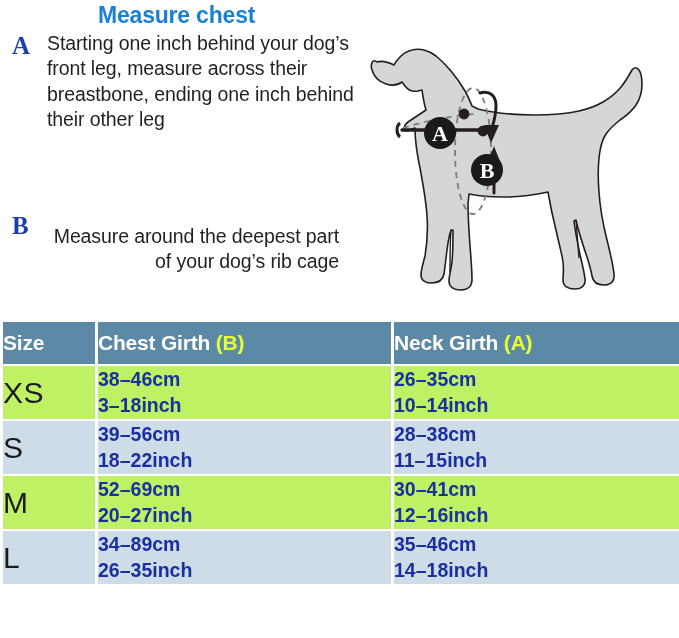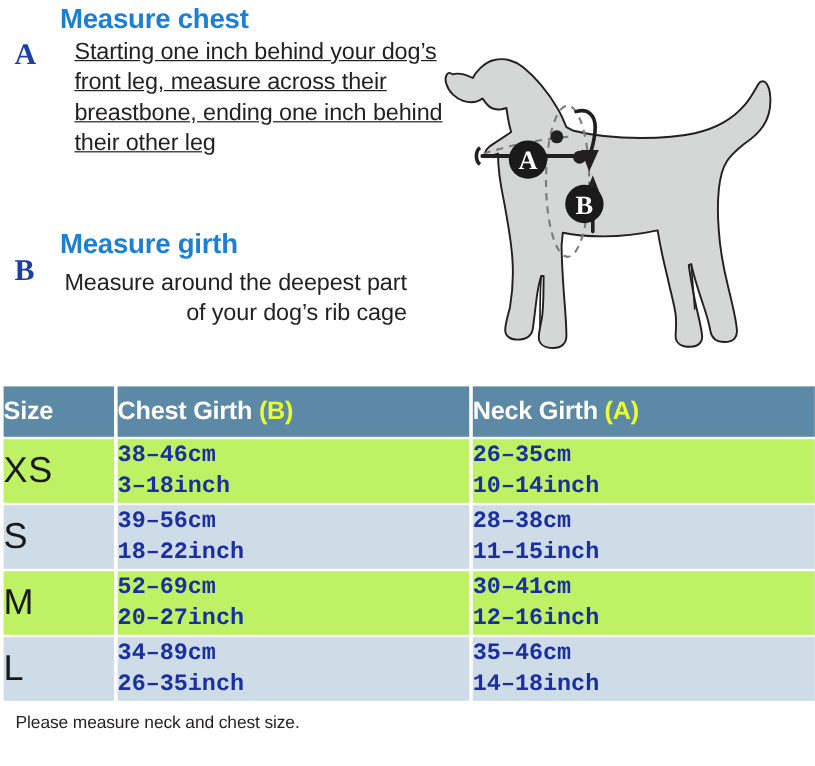--- a/index.html
+++ b/index.html
@@ -23,41 +23,42 @@
     width: 370px;
     height: 318px;
   }
 
   .section-heading {
     color: #1b7fd4;
     font-size: 23px;
     font-weight: bold;
     letter-spacing: -0.2px;
     white-space: nowrap;
+    margin-left: 48px;
   }
 
   .marker-letter {
     position: absolute;
     color: #1a3fa8;
     font-family: "Liberation Serif", serif;
     font-weight: bold;
     font-size: 25px;
     line-height: 1;
   }
 
   .body-text {
     color: #231f20;
     font-size: 19.5px;
     line-height: 1.30;
     letter-spacing: -0.1px;
   }
 
   #chest-heading   { position: absolute; left: 50px;  top: 2px;   }
   #chest-marker    { left: 12px; top: 33px; }
-  #chest-body      { position: absolute; left: 62px;  top: 31px; width: 322px; text-decoration: underline; }
+  #chest-body      { position: absolute; left: 47px;  top: 31px; width: 322px; }
 
   #girth-heading   { position: absolute; left: 50px;  top: 190px; }
   #girth-marker    { left: 12px; top: 213px; }
   #girth-body      { position: absolute; left: 49px;  top: 224px; width: 290px; text-align: right; }
 
   
   #dog-illustration {
     position: absolute;
     left: 370px;
     top: 18px;
@@ -96,21 +97,21 @@
   .col-neck  { width: 287px; }
 
   .size-cell {
     font-size: 30px;
     color: #1a1a1a;
     font-family: "Liberation Sans", sans-serif;
     font-weight: normal;
     letter-spacing: 0.5px;
   }
   .meas-cell {
-    font-family: Liberation Mono, monospace;
+    font-family: Liberation Sans, sans-serif;
     font-weight: bold;
     color: #1a2fa0;
     font-size: 19.5px;
     line-height: 1.30;
   }
   tr.row-odd  td { background: #bef264; height: 53px; }
   tr.row-even td { background: #cedce8; height: 53px; }
 
   
   #footer-note {
@@ -125,21 +126,20 @@
 </style>
 </head>
 <body>
 
 <div id="instructions-panel">
 
   <div id="chest-heading" class="section-heading">Measure chest</div>
   <div id="chest-marker" class="marker-letter">A</div>
   <div id="chest-body" class="body-text">Starting one inch behind your dog’s front leg, measure across their breastbone, ending one inch behind their other leg</div>
 
-  <div id="girth-heading" class="section-heading">Measure girth</div>
   <div id="girth-marker" class="marker-letter">B</div>
   <div id="girth-body" class="body-text">Measure around the deepest part of your dog’s rib cage</div>
 </div>
 
 <div id="dog-illustration">
   <svg viewBox="0 0 309 300" width="309" height="300" xmlns="http://www.w3.org/2000/svg">
 
     <g>
       <path d="M 7 44
                C 3 40, 0 46, 2 52
@@ -296,14 +296,13 @@
       </td>
       <td class="meas-cell">
         <div>35–46cm</div>
         <div>14–18inch</div>
       </td>
     </tr>
   </tbody>
 </table>
 
 <div id="footer-note">
-  <div>Please measure neck and chest size.</div>
 </div>
 
 </body></html>

